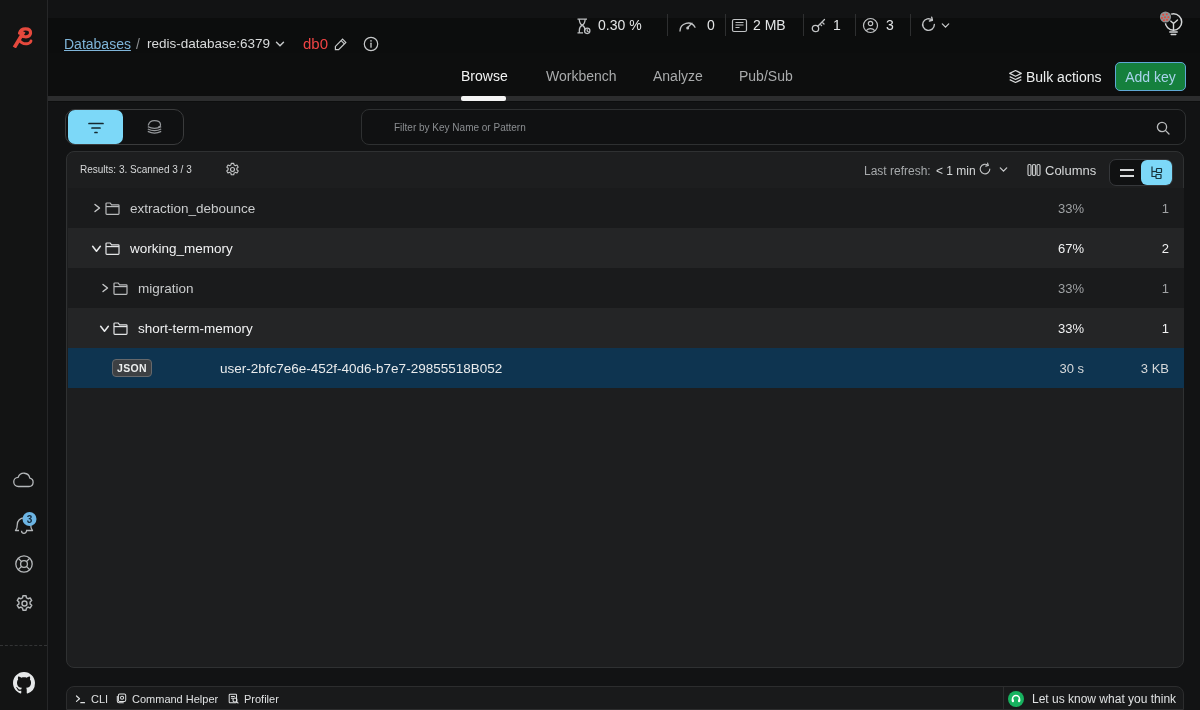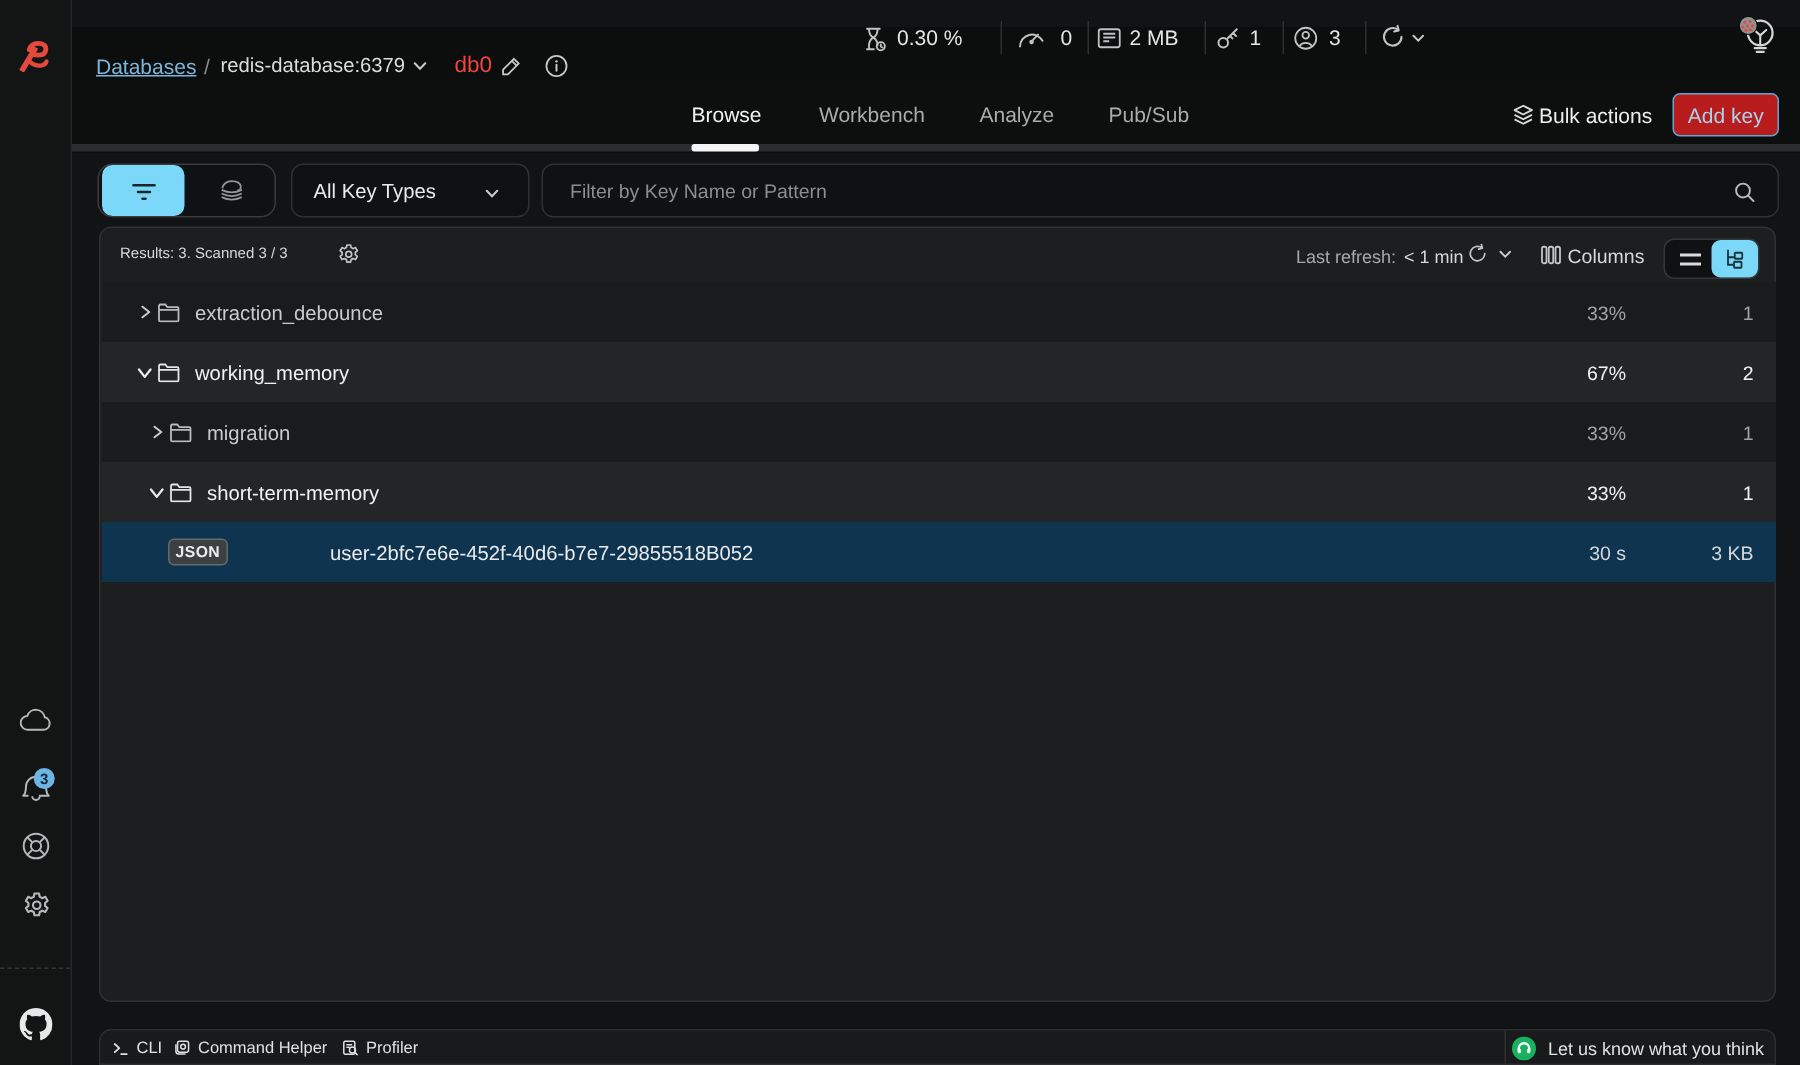--- a/index.html
+++ b/index.html
@@ -25,21 +25,21 @@
   .tab.active { color:#f2f3f3; }
 
   
   .boxed { background:#101112; border:1px solid #2e3031; border-radius:8px; }
   #fgroup { left:65px; top:109px; width:119px; height:36px; border-color:#3a3b3c; border-radius:10px; }
   #fblue { left:68px; top:110px; width:55px; height:34px; background:#7cd8f8; border-radius:7px; display:flex; align-items:center; justify-content:center; }
   #ficon2 { left:146px; top:119px; }
   #ktype { left:194px; top:109px; width:159px; height:36px; display:flex; align-items:center; }
   #ktype span { color:#e9ebec; font-size:13.5px; margin-left:14px; }
   #search { left:361px; top:109px; width:825px; height:36px; display:flex; align-items:center; }
-  #search span { color:#8b8e91; font-size:13px; margin-left:18px; }
+  #search span { color:#8b8e91; font-size:10px; margin-left:32px; }
 
   
   #panel { left:66px; top:151px; width:1118px; height:517px; background:#1d1e1f; border:1px solid #2f3132; border-radius:8px; }
   #phead { position:absolute; left:0; top:0; width:100%; height:36px; }
   #phead .txt { color:#d6d8d9; font-size:12.5px; }
   .row { position:absolute; left:1px; width:1116px; height:40px; }
   .row .name { font-size:13.5px; }
   .dimrow { background:#1a1b1c; }
   .litrow { background:#242526; }
   .selrow { background:#0e3450; }
@@ -106,26 +106,20 @@
           <path d="M8 11.5 h2"></path>
         </g>
       </svg>
   </div>
   <div class="abs" id="ficon2">
     <svg width="17" height="15" viewBox="0 0 17 15" fill="none" stroke="#94979a" stroke-width="1.2">
         <path d="M2.2 6.5 q1.2 -4.8 6.3 -4.8 q5.5 0 6 3.6 q.3 2.4 -2.2 2.6"></path>
         <path d="M1.8 7.6 q6.7 3.4 13.4 0"></path>
         <path d="M1.8 10 q6.7 3.4 13.4 0"></path>
         <path d="M1.8 12.4 q6.7 3.4 13.4 0"></path>
-      </svg>
-  </div>
-  <div class="abs boxed" id="ktype">
-      <span>All Key Types</span>
-    <svg style="position:absolute;right:18px;top:13px;" width="12" height="12" viewBox="0 0 12 12">
-        <path d="M2.5 4.2 L6 7.8 L9.5 4.2" stroke="#c7c9ca" stroke-width="1.4" fill="none" stroke-linecap="round"></path>
       </svg>
   </div>
   <div class="abs boxed" id="search">
       <span>Filter by Key Name or Pattern</span>
     <svg style="position:absolute;right:14px;top:10px;" width="16" height="16" viewBox="0 0 16 16" fill="none">
         <circle cx="7" cy="7" r="4.6" stroke="#b9bbbc" stroke-width="1.3"></circle>
         <path d="M10.4 10.4 L14 14" stroke="#b9bbbc" stroke-width="1.3" stroke-linecap="round"></path>
       </svg>
   </div>
 
@@ -397,16 +391,16 @@
     </svg>
   </div>
 
   <div class="abs" style="left:1004px;top:62px;width:196px;height:30px;">
     <svg style="position:absolute;left:4px;top:7px;" width="15" height="16" viewBox="0 0 15 16" fill="none" stroke="#d8dadb" stroke-width="1.2">
         <path d="M7.5 1.5 l5.8 2.9 -5.8 2.9 -5.8 -2.9 Z" stroke-linejoin="round"></path>
         <path d="M1.7 7.6 l5.8 2.9 5.8 -2.9" stroke-linejoin="round"></path>
         <path d="M1.7 10.6 l5.8 2.9 5.8 -2.9" stroke-linejoin="round"></path>
       </svg>
     <span style="position:absolute;left:22px;top:7px;color:#eceeee;font-size:14px;">Bulk actions</span>
-    <div style="position:absolute;left:111px;top:0;width:71px;height:29px;background:#b91c1c;border:1px solid #5fa8d4;border-radius:5px;display:flex;align-items:center;justify-content:center;color:#a9d3ec;font-size:14px;">Add key</div>
+    <div style="position:absolute;left:111px;top:0;width:71px;height:29px;background:#15803d;border:1px solid #5fa8d4;border-radius:5px;display:flex;align-items:center;justify-content:center;color:#a9d3ec;font-size:14px;">Add key</div>
   </div>
 
 </div>
 
 </body></html>

